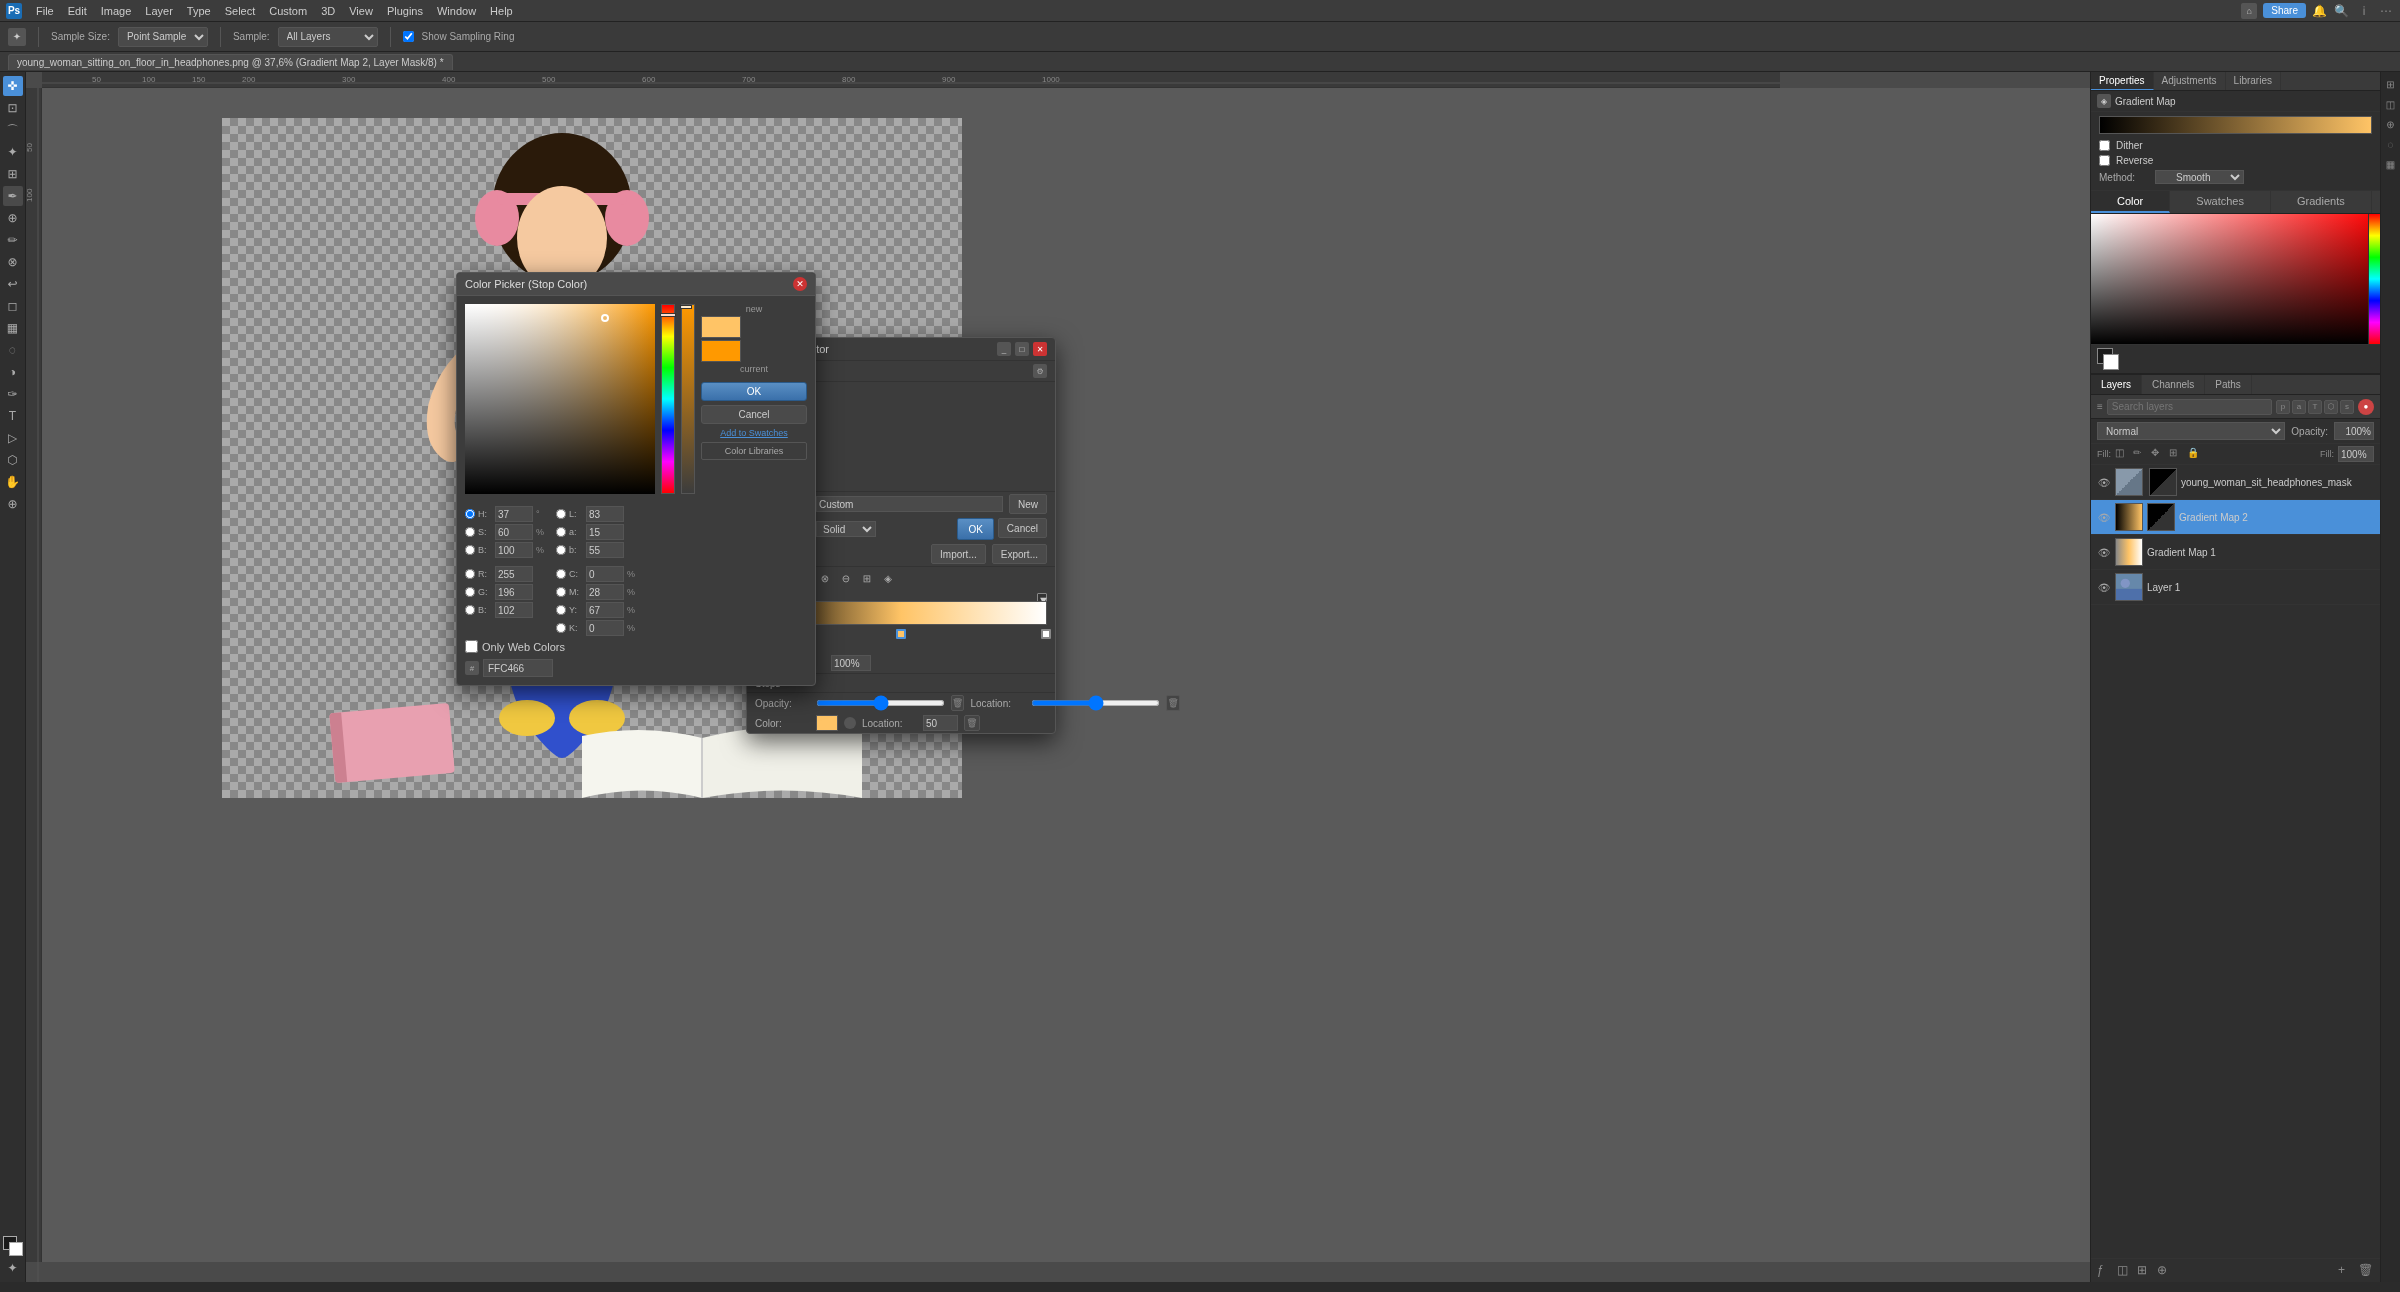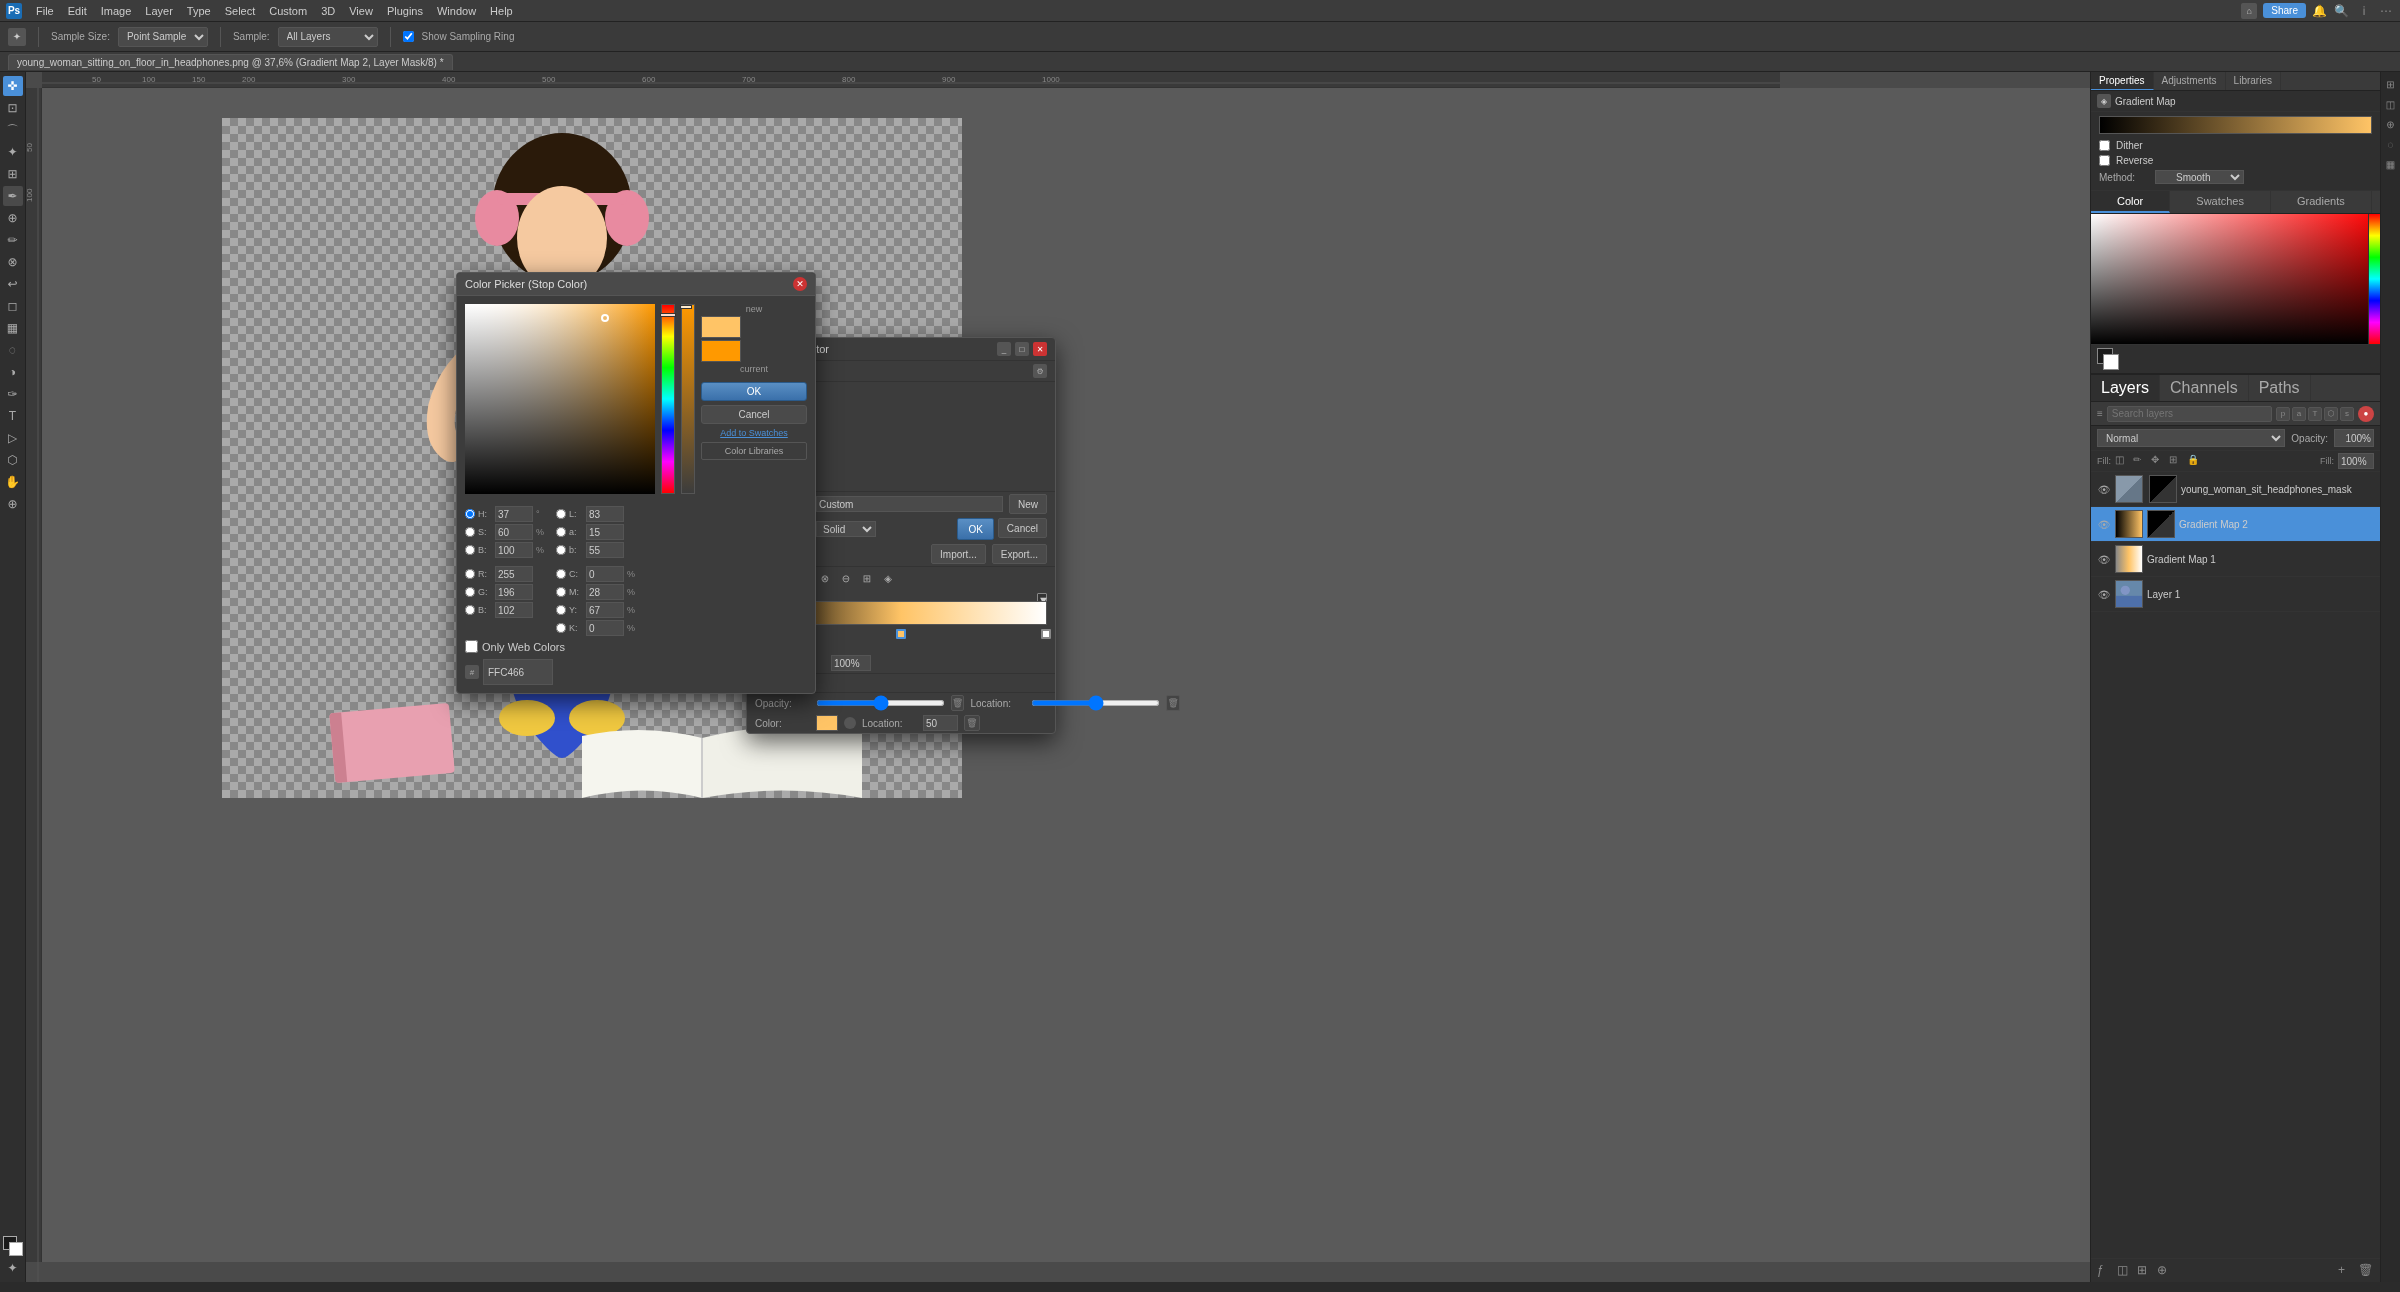--- a/index.html
+++ b/index.html
@@ -41,21 +41,21 @@
     .panel-tabs { display: flex; background: #3a3a3a; border-bottom: 1px solid #222; }
     .panel-tab { padding: 4px 26px; font-size: 11px; color: #aaa; cursor: pointer; border-right: 1px solid #333; }
     .panel-tab.active { color: #fff; background: #2f2f2f; border-bottom: 2px solid #4a90d9; }
     .panel-row { display: flex; align-items: center; padding: 2px 8px; gap: 6px; }
     .panel-checkbox { width: 11px; height: 11px; }
     .method-select { background: #4a4a4a; border: 1px solid #555; color: #ccc; font-size: 10px; height: 14px; padding: 0 16px; }
 
     
     .layers-panel { flex: 1; display: flex; flex-direction: column; overflow: hidden; }
     .layers-tabs { display: flex; background: #3a3a3a; border-bottom: 1px solid #222; }
-    .layers-tab { padding: 4px 10px; font-size: 16px; color: #aaa; cursor: pointer; border-right: 1px solid #333; }
+    .layers-tab { padding: 4px 10px; font-size: 10px; color: #aaa; cursor: pointer; border-right: 1px solid #333; }
     .layers-tab.active { color: #fff; background: #2f2f2f; }
     .layers-toolbar { display: flex; align-items: center; padding: 2px 6px; background: #3a3a3a; border-bottom: 1px solid #222; gap: 4px; height: 24px; }
     .layers-search { background: #4a4a4a; border: 1px solid #555; color: #ccc; font-size: 10px; height: 16px; flex: 1; padding: 0 4px; border-radius: 2px; }
     .blend-mode-row { display: flex; align-items: center; padding: 3px 6px; gap: 6px; border-bottom: 1px solid #333; }
     .blend-select { background: #4a4a4a; border: 1px solid #555; color: #ccc; font-size: 10px; height: 18px; padding: 0 4px; flex: 1; }
     .opacity-field { background: #4a4a4a; border: 1px solid #555; color: #ccc; font-size: 10px; height: 18px; width: 40px; padding: 0 2px; text-align: right; }
     .layer-item { display: flex; align-items: center; padding: 3px 6px; gap: 4px; border-bottom: 1px solid #333; cursor: pointer; }
     .layer-item.active { background: #4a90d9; }
     .layer-thumb { width: 28px; height: 28px; border: 1px solid #555; background: #666; flex-shrink: 0; }
     .layer-thumb-mask { width: 28px; height: 28px; border: 1px solid #555; background: linear-gradient(135deg, #000 50%, #333 50%); flex-shrink: 0; margin-left: 2px; }
@@ -90,21 +90,21 @@
     .color-field-unit { font-size: 9px; color: #888; width: 12px; }
     .picker-buttons { display: flex; flex-direction: column; gap: 4px; margin-top: 4px; }
     .picker-btn { padding: 3px 10px; border-radius: 3px; font-size: 10px; cursor: pointer; text-align: center; }
     .picker-btn-primary { background: linear-gradient(#5a8fc4, #3a70aa); color: #fff; border: 1px solid #2a5a8a; }
     .picker-btn-secondary { background: #4a4a4a; color: #ccc; border: 1px solid #555; }
     .picker-btn-link { background: none; border: 1px solid #555; color: #aaa; font-size: 10px; padding: 3px 6px; border-radius: 2px; }
     .add-to-swatches { font-size: 10px; color: #4a90d9; cursor: pointer; text-decoration: underline; }
     .only-web-row { display: flex; align-items: center; gap: 4px; padding: 0 8px 6px; }
     .hex-row { display: flex; align-items: center; gap: 4px; padding: 0 8px 8px; }
     .hex-icon { width: 14px; height: 14px; background: #555; border-radius: 2px; display: flex; align-items: center; justify-content: center; font-size: 8px; color: #aaa; }
-    .hex-input { background: #4a4a4a; border: 1px solid #555; color: #ccc; font-size: 10px; height: 26px; width: 70px; padding: 0 4px; }
+    .hex-input { background: #4a4a4a; border: 1px solid #555; color: #ccc; font-size: 10px; height: 18px; width: 70px; padding: 0 4px; }
 
     
     .gradient-editor-dialog { position: absolute; top: 265px; left: 720px; width: 310px; background: #3c3c3c; border: 1px solid #555; border-radius: 4px; box-shadow: 0 8px 24px rgba(0,0,0,0.6); pointer-events: all; z-index: 150; }
     .gradient-presets-panel { max-height: 180px; overflow-y: auto; padding: 4px; }
     .preset-group { margin-bottom: 2px; }
     .preset-group-header { display: flex; align-items: center; padding: 2px 4px; cursor: pointer; gap: 4px; }
     .preset-group-label { font-size: 10px; color: #bbb; }
     .preset-group-arrow { font-size: 8px; color: #888; }
     .ge-row { display: flex; align-items: center; padding: 2px 8px; gap: 6px; font-size: 10px; }
     .ge-label { color: #aaa; min-width: 55px; }

